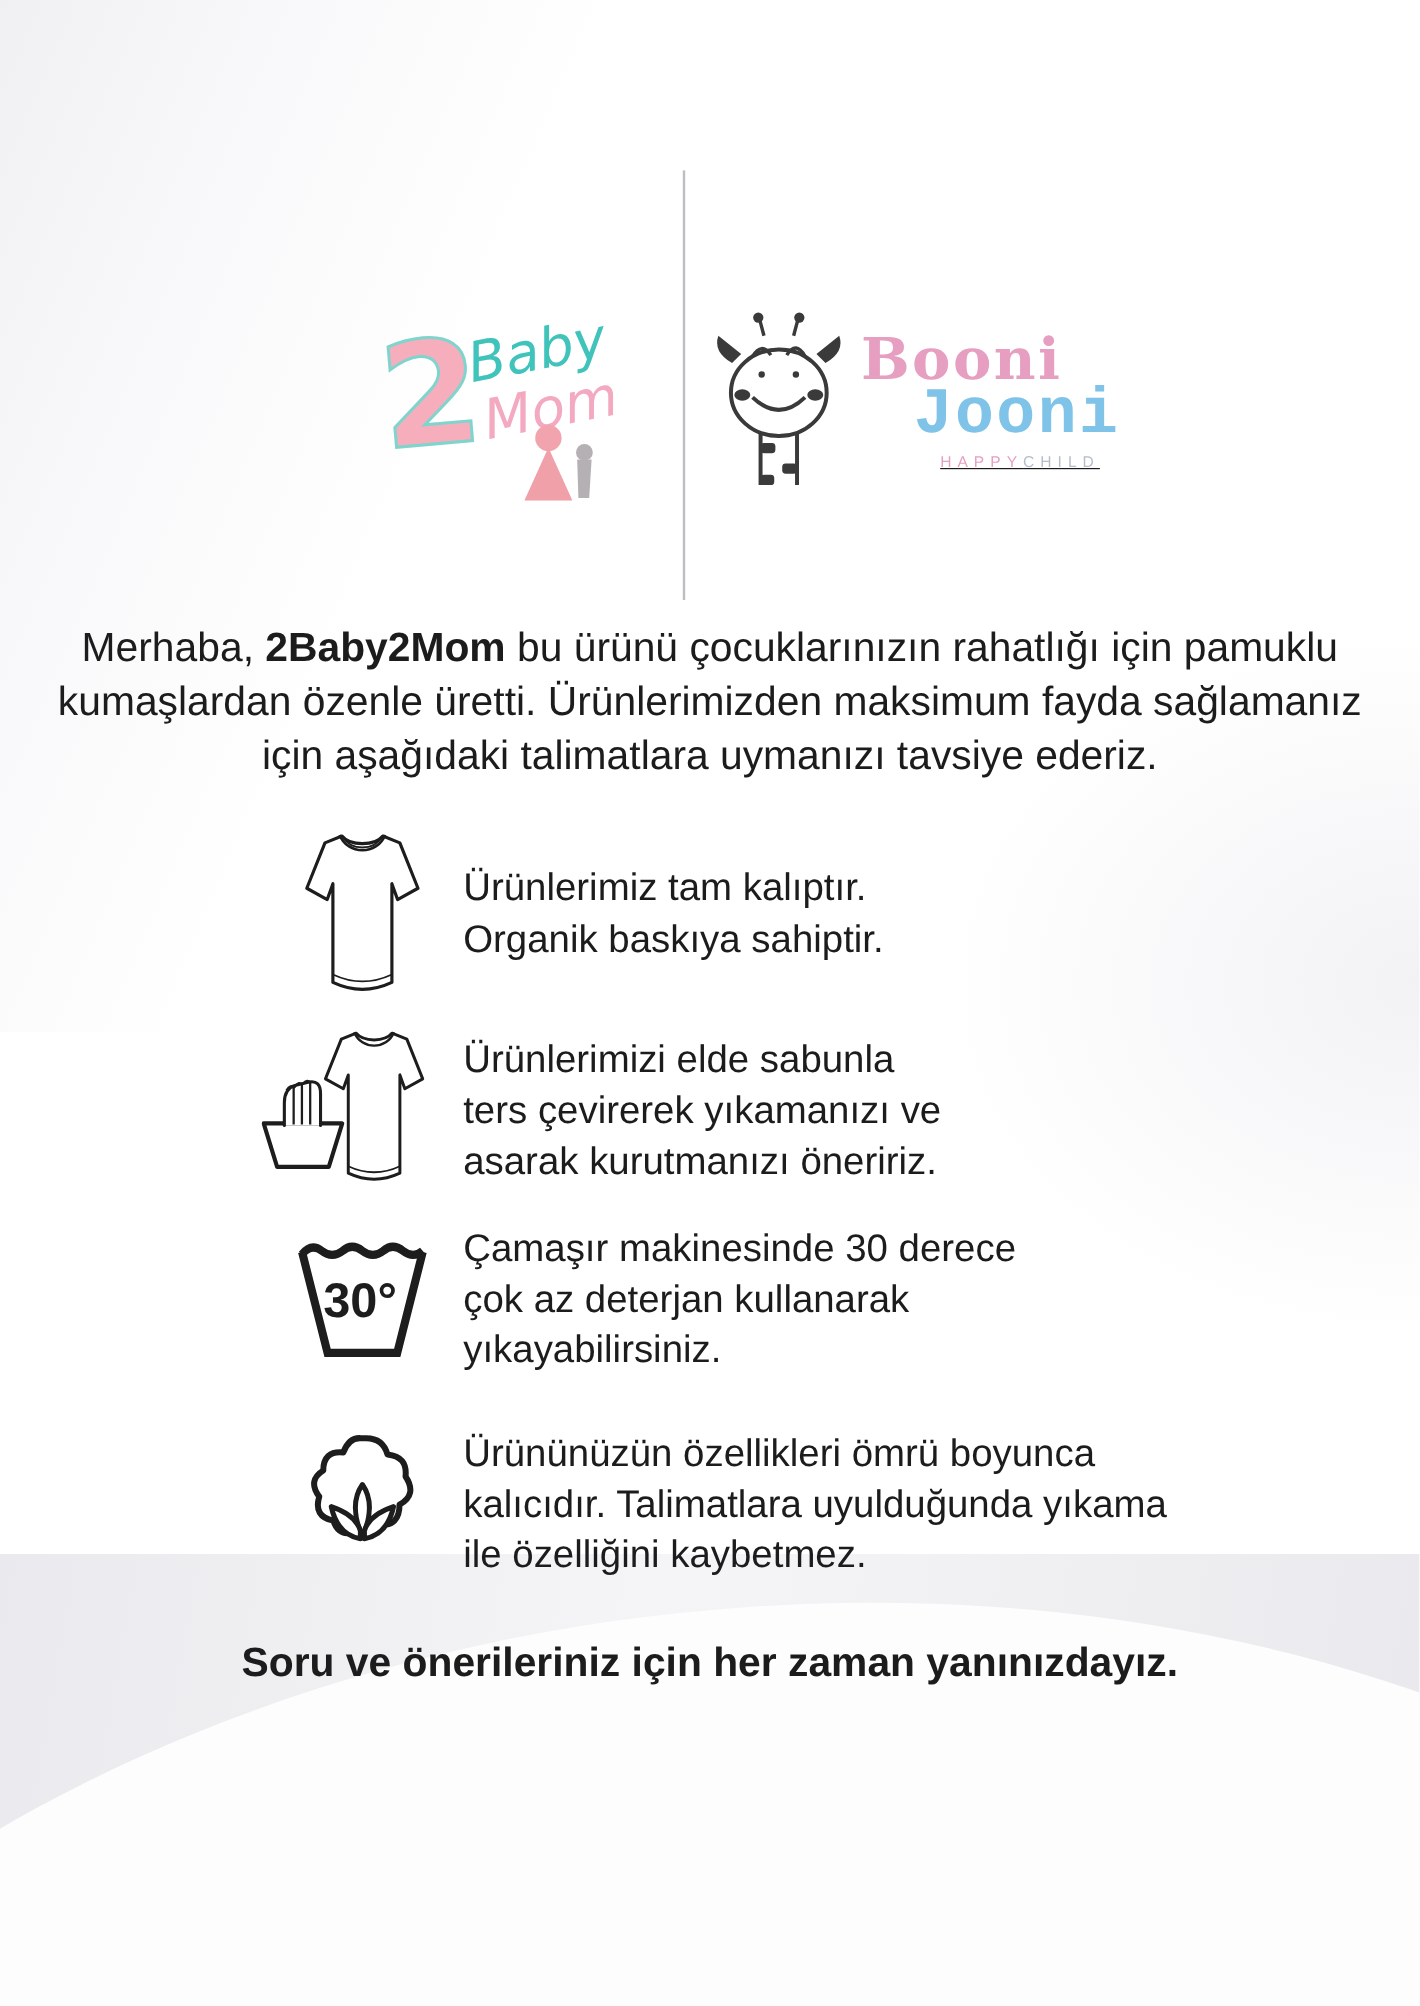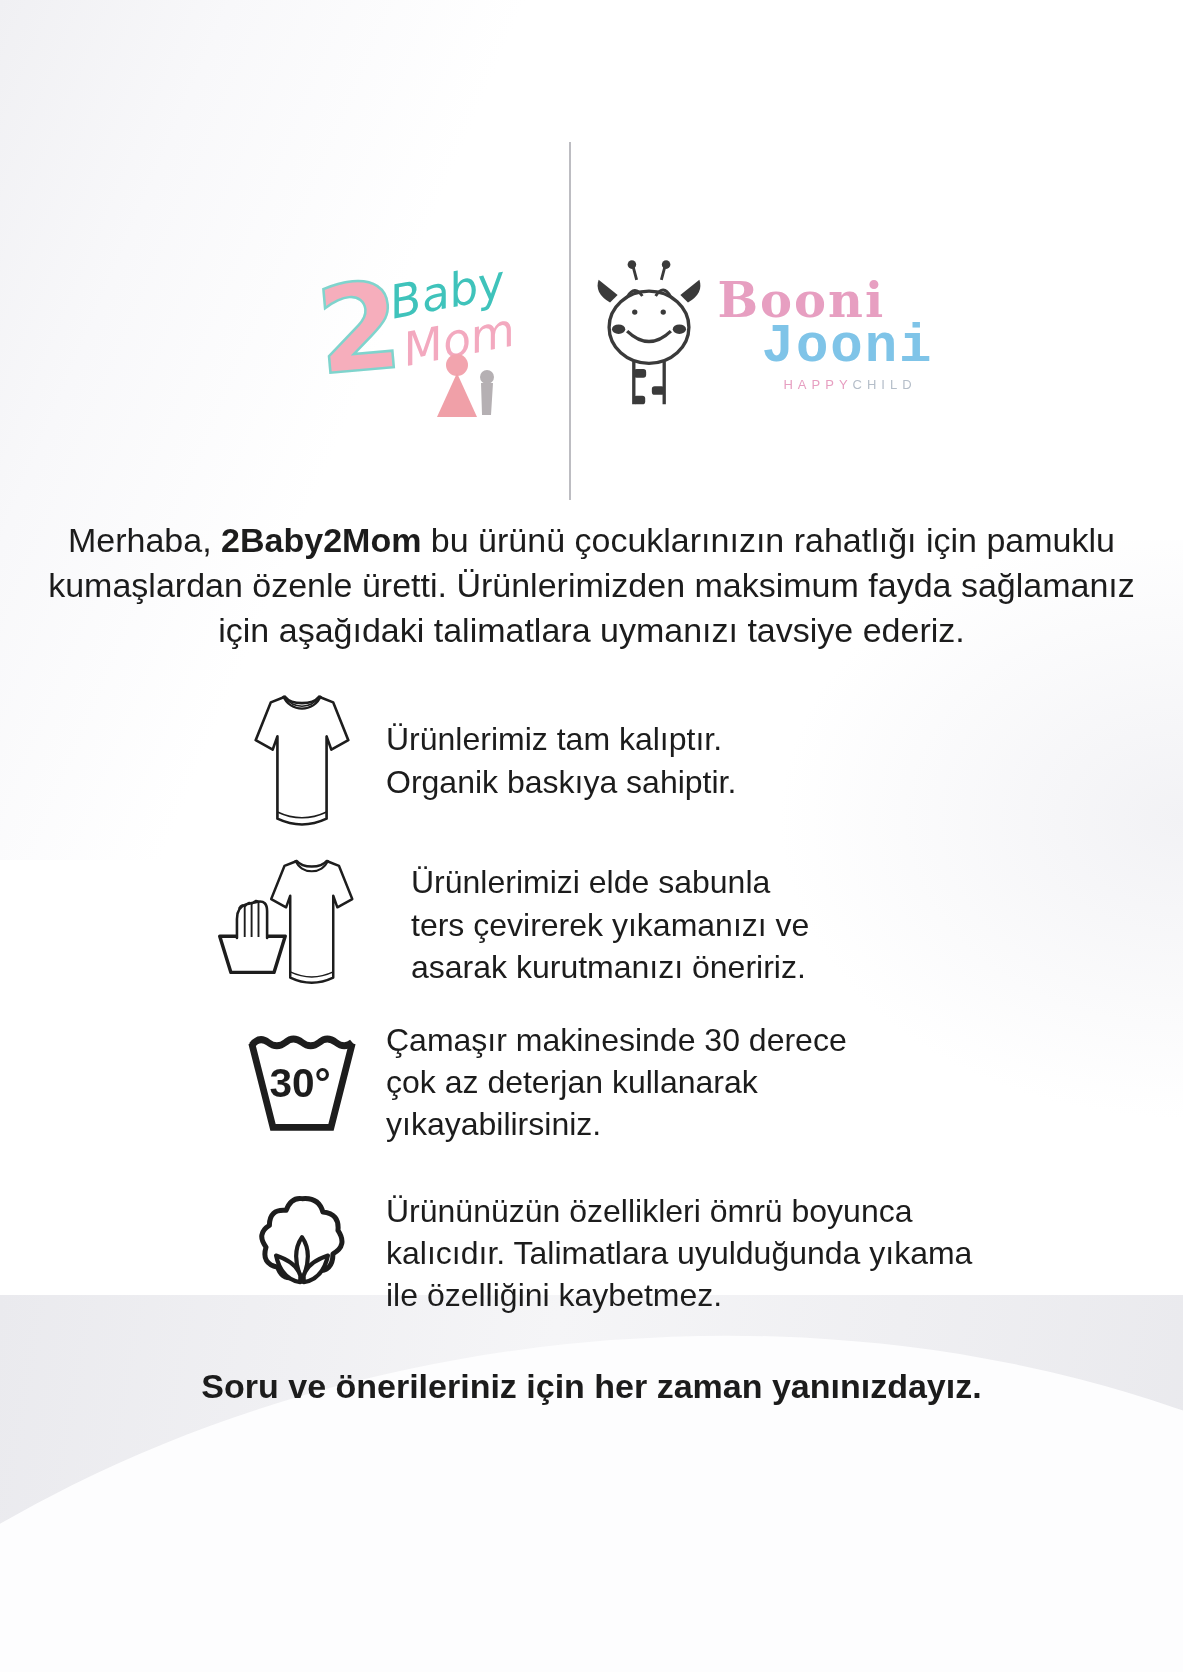--- a/index.html
+++ b/index.html
@@ -33,32 +33,32 @@
                 width:262px; margin-right:58px; padding-top:26px; }
   .divider { width:2px; background:#bdbdc2; }
   .brand-right { display:flex; align-items:center; margin-left:16px; padding-top:24px; }
   .giraffe-box { margin-right:6px; }
   .booni-text { line-height:1; }
   .booni-line1 { font-family:"DejaVu Serif", serif; font-weight:bold;
                  font-size:48px; color:#e79fc1; letter-spacing:2px; }
   .booni-line2 { font-family:Liberation Mono, monospace; font-weight:bold;
                  font-size:54px; color:#7fc4e8; letter-spacing:2px;
                  margin-left:44px; margin-top:-4px; }
-  .booni-tagline { font-size:13px; letter-spacing:5px; margin-left:66px; margin-top:4px; }
+  .booni-tagline { font-size:13px; letter-spacing:5px; margin-left:66px; margin-top:4px;text-decoration:underline; }
   .tag-happy { color:#e79fc1; } .tag-child { color:#b5bec9; }
 
   
   .intro { margin:18px auto 16px; max-width:1092px; text-align:center;
            font-size:34px; line-height:1.33; }
   .intro b { font-weight:bold; }
 
   
   .care { margin:33px 0 0 218px; }
   .care-row { display:flex; align-items:center; }
-  .row-1 { margin-bottom:10px; } .row-2 { margin-bottom:14px;gap:25px; } .row-3 { margin-bottom:40px; }
+  .row-1 { margin-bottom:10px; } .row-2 { margin-bottom:14px; } .row-3 { margin-bottom:40px; }
   .icon-cell { flex:0 0 168px; width:168px; display:flex; justify-content:center; }
   .care-text { font-size:32px; line-height:1.32; white-space:pre-line; }
 
   
   .footer { margin-top:46px; text-align:center; font-size:34px; font-weight:bold; }
 
   svg { display:block; }
   .stroke { fill:#ffffff; stroke:#1d1d1d; stroke-linejoin:round; stroke-linecap:round; }
   .dark { fill:#3a3a3a; }
 </style>

